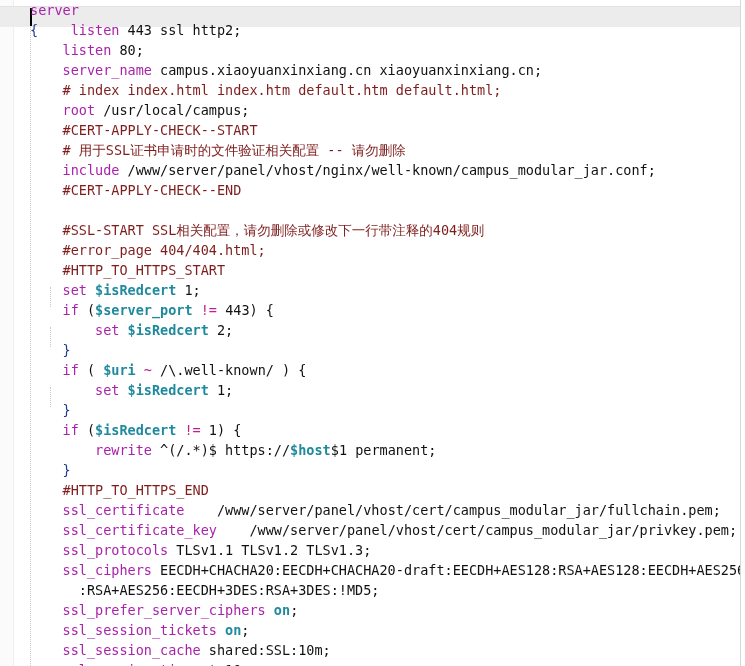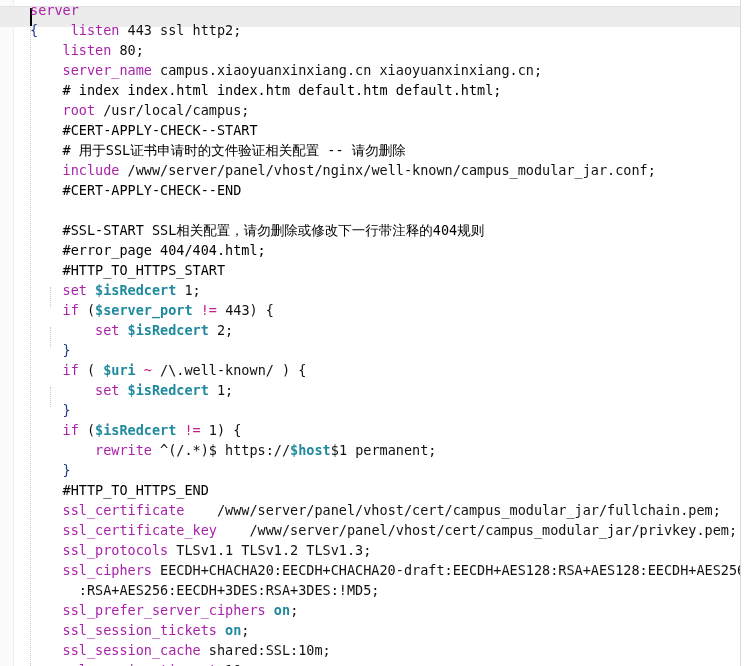--- a/index.html
+++ b/index.html
@@ -105,21 +105,21 @@
     display: block;
     height: 20px;
     padding-left: 30px;
     box-sizing: border-box;
     overflow: visible;
   }
   .ln:first-child { padding-top: 0; }
 
   
   .kw   { color: #aa22aa; text-align: center; }        
-  .cmt  { color: #000000; text-align: right; }        
+  .cmt  { color: #7f1d1d; text-align: right; }        
   .var  { color: #1f8a9e; font-weight: bold; }        
   .op   { color: #c02090; }        
   .pun  { color: #1f3c8a; }
   .txt  { color: #111111; }
 
   
   #line-0 { position: relative; z-index: 2; }
 </style>
 </head>
 <body>

